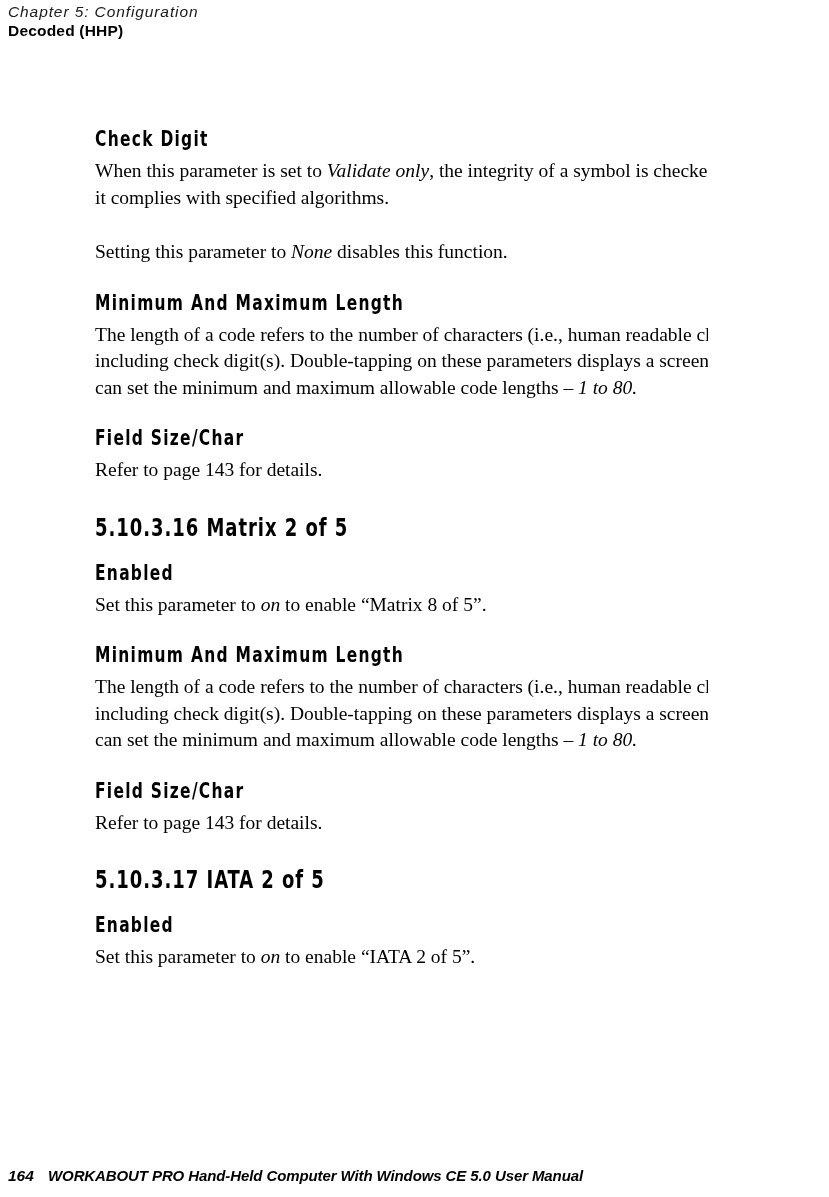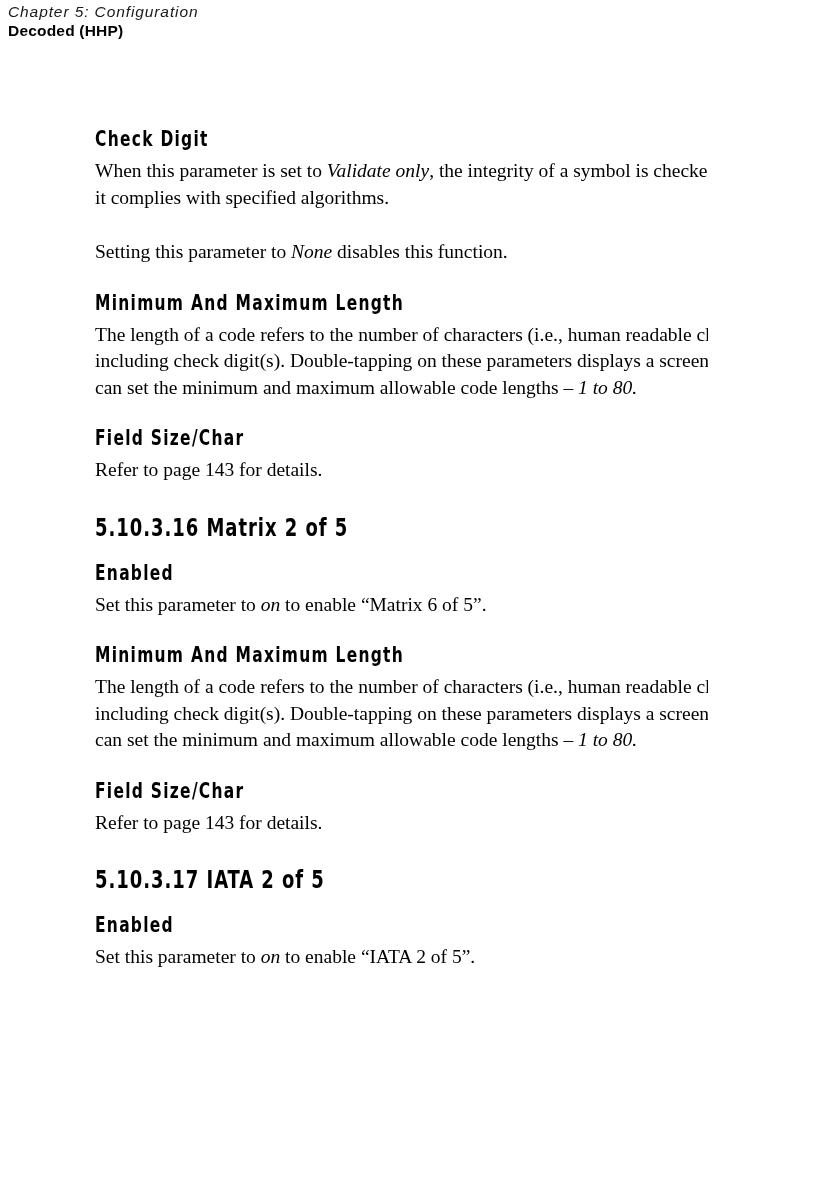--- a/index.html
+++ b/index.html
@@ -149,31 +149,35 @@
       <p class="body-text"><span>The length of a code refers to the number of characters (i.e., human readable characters), including check digit(s). Double-tapping on these parameters displays a screen in which you can set the minimum and maximum allowable code lengths – </span><span class="em">1 to 80.</span></p>
       <div class="blk gap-para-sub"></div>
       <h3 class="sub-heading">Field Size/Char</h3>
       <div class="blk gap-head-para"></div>
       <p class="body-text"><span>Refer to page 143 for details.</span></p>
       <div class="blk gap-para-sec"></div>
       <h2 class="section-heading">5.10.3.16  Matrix 2 of 5</h2>
       <div class="blk gap-sec-sub"></div>
       <h3 class="sub-heading">Enabled</h3>
       <div class="blk gap-head-para"></div>
-      <p class="body-text"><span>Set this parameter to </span><span class="em">on</span><span> to enable “Matrix 6 of 5”.</span></p>
+      <p class="body-text"><span>Set this parameter to </span><span class="em">on</span><span> to enable “Matrix 8 of 5”.</span></p>
       <div class="blk gap-para-sub"></div>
       <h3 class="sub-heading">Minimum And Maximum Length</h3>
       <div class="blk gap-head-para"></div>
       <p class="body-text"><span>The length of a code refers to the number of characters (i.e., human readable characters), including check digit(s). Double-tapping on these parameters displays a screen in which you can set the minimum and maximum allowable code lengths – </span><span class="em">1 to 80.</span></p>
       <div class="blk gap-para-sub"></div>
       <h3 class="sub-heading">Field Size/Char</h3>
       <div class="blk gap-head-para"></div>
       <p class="body-text"><span>Refer to page 143 for details.</span></p>
       <div class="blk gap-para-sec"></div>
       <h2 class="section-heading">5.10.3.17  IATA 2 of 5</h2>
       <div class="blk gap-sec-sub"></div>
       <h3 class="sub-heading">Enabled</h3>
       <div class="blk gap-head-para"></div>
       <p class="body-text"><span>Set this parameter to </span><span class="em">on</span><span> to enable “IATA 2 of 5”.</span></p>
     </div>
 
+  <div class="footer">
+    <span class="page-number">164</span>
+    <span class="footer-text">WORKABOUT PRO Hand-Held Computer With Windows CE 5.0 User Manual</span>
+  </div>
 
 </div>
 
 </body></html>

